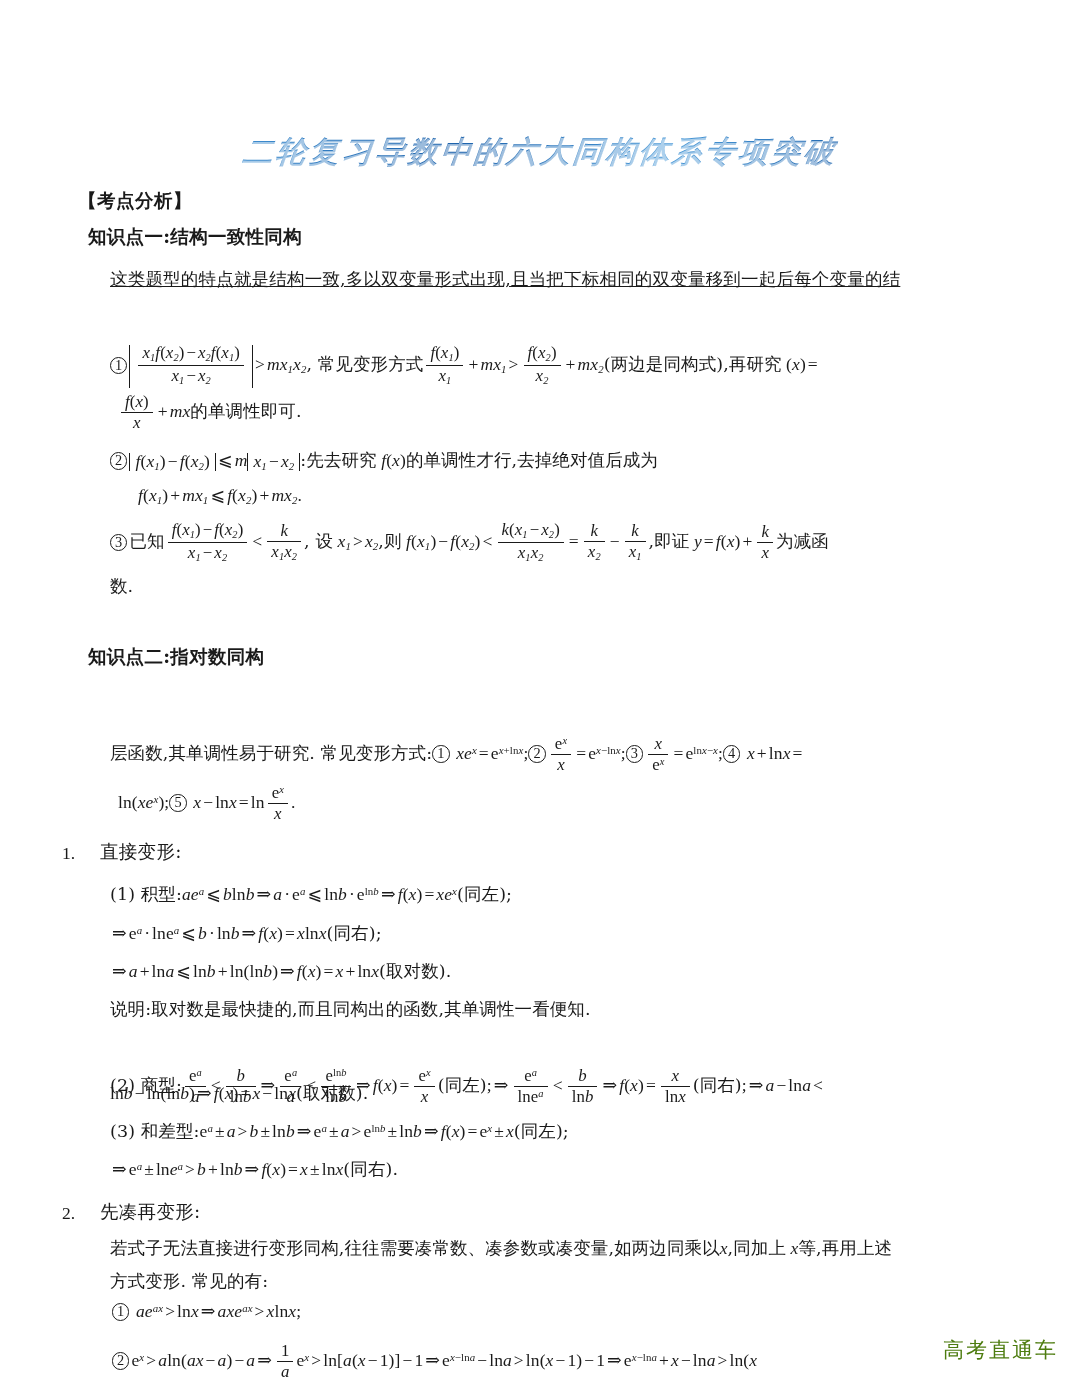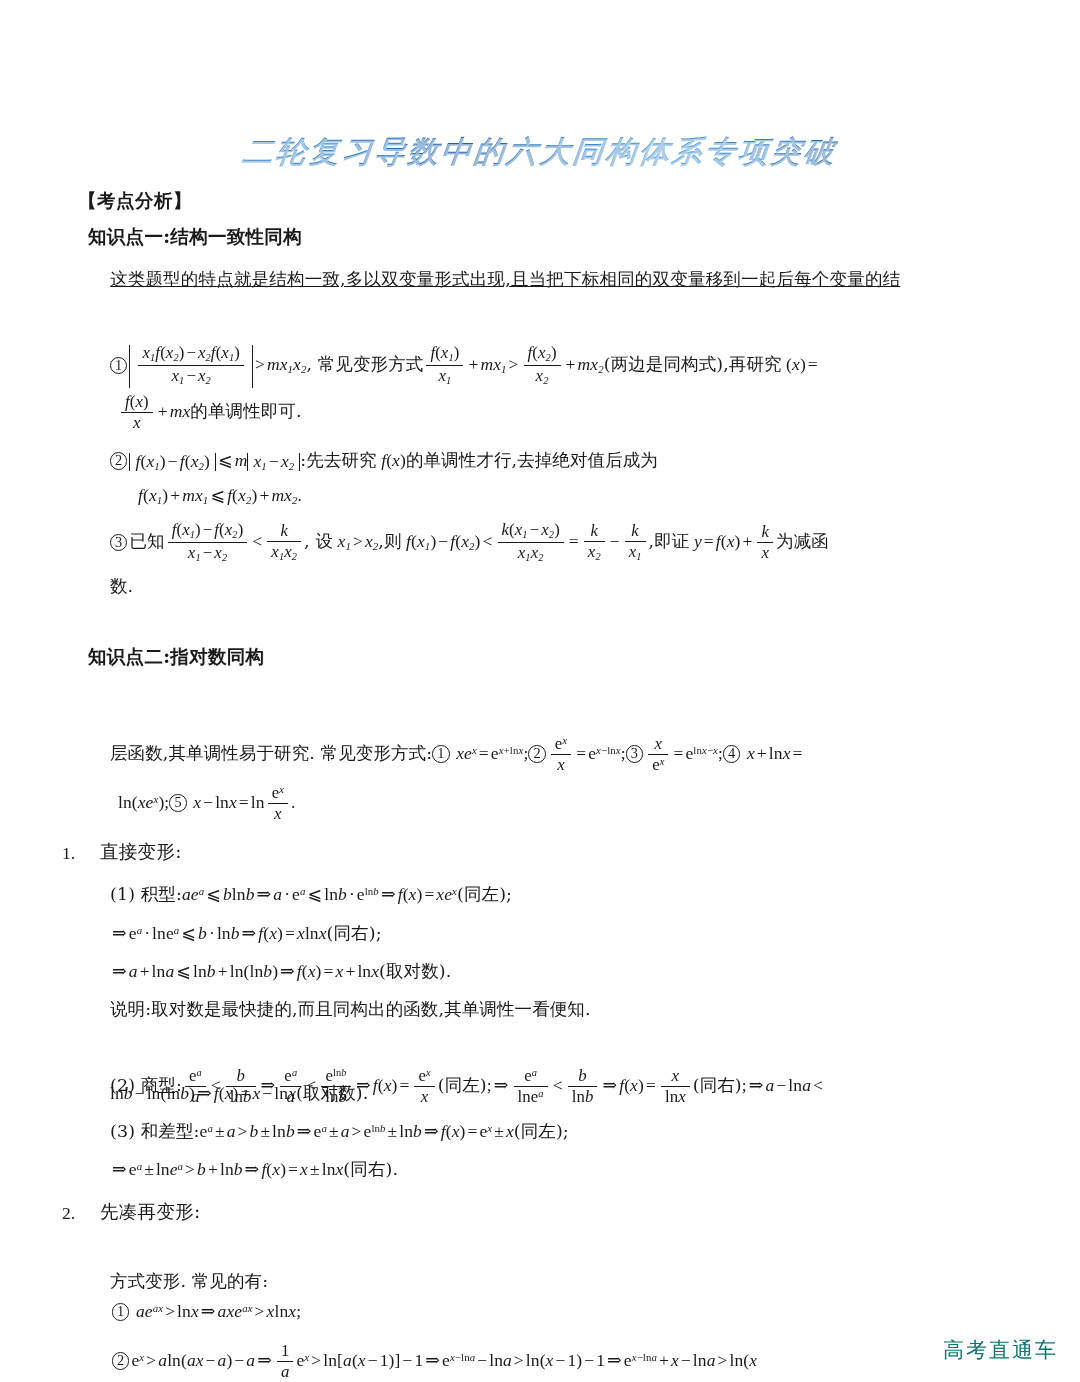--- a/index.html
+++ b/index.html
@@ -120,21 +120,21 @@
   }
   .numitem .n { font-family: "Liberation Serif", serif; }
 
   
   .watermark {
     position: absolute;
     right: 22px;
     bottom: 18px;
     font-family: "DejaVu Serif", serif;
     font-size: 21px;
-    color: #0f766e;
+    color: #4d7c0f;
     letter-spacing: 2px;
     user-select: none;
   }
 </style>
 </head>
 <body>
 
 <div class="page">
 
   <div class="doc-title">二轮复习导数中的六大同构体系专项突破</div>
@@ -276,20 +276,23 @@
 
   <div class="blk mathline" style="top:1161px; left:110px;">
     <span class="op">⇒</span><span class="mr">e</span><sup>a</sup><span class="op">±</span><span class="mr">ln</span><span class="mi">e</span><sup>a</sup><span class="op">&gt;</span><span class="mi">b</span><span class="op">+</span><span class="mr">ln</span><span class="mi">b</span><span class="op">⇒</span><span class="mi">f</span>(<span class="mi">x</span>)<span class="op">=</span><span class="mi">x</span><span class="op">±</span><span class="mr">ln</span><span class="mi">x</span><span class="cjk">(同右).</span>
   </div>
 
   <div class="numitem" style="top:1203px; left:62px;">
     <span class="n">2.</span>
   </div>
   <div class="blk cjk kp-head" style="top:1203px; left:100px; font-weight:400;">先凑再变形:</div>
 
+  <div class="blk mathline" style="top:1240px; left:110px;">
+    <span class="cjk">若式子无法直接进行变形同构,往往需要凑常数、凑参数或凑变量,如两边同乘以</span><span class="mi">x</span><span class="cjk">,同加上</span> <span class="mi">x</span><span class="cjk">等,再用上述</span>
+  </div>
   <div class="blk cjk mathline" style="top:1273px; left:110px;">方式变形. 常见的有:</div>
 
   <div class="blk mathline" style="top:1303px; left:112px;">
     <span class="circnum">1</span> <span class="mi">ae</span><sup class="mr"><span class="mi">ax</span></sup><span class="op">&gt;</span><span class="mr">ln</span><span class="mi">x</span><span class="op">⇒</span><span class="mi">axe</span><sup class="mr"><span class="mi">ax</span></sup><span class="op">&gt;</span><span class="mi">x</span><span class="mr">ln</span><span class="mi">x</span>;
   </div>
 
   <div class="blk mathline" style="top:1343px; left:112px;">
     <span class="circnum">2</span><span class="mr">e</span><sup>x</sup><span class="op">&gt;</span><span class="mi">a</span><span class="mr">ln</span>(<span class="mi">ax</span><span class="op">−</span><span class="mi">a</span>)<span class="op">−</span><span class="mi">a</span><span class="op">⇒</span><span class="frac">
         <span class="num">1</span>
         <span class="den"><span class="mi">a</span></span>

